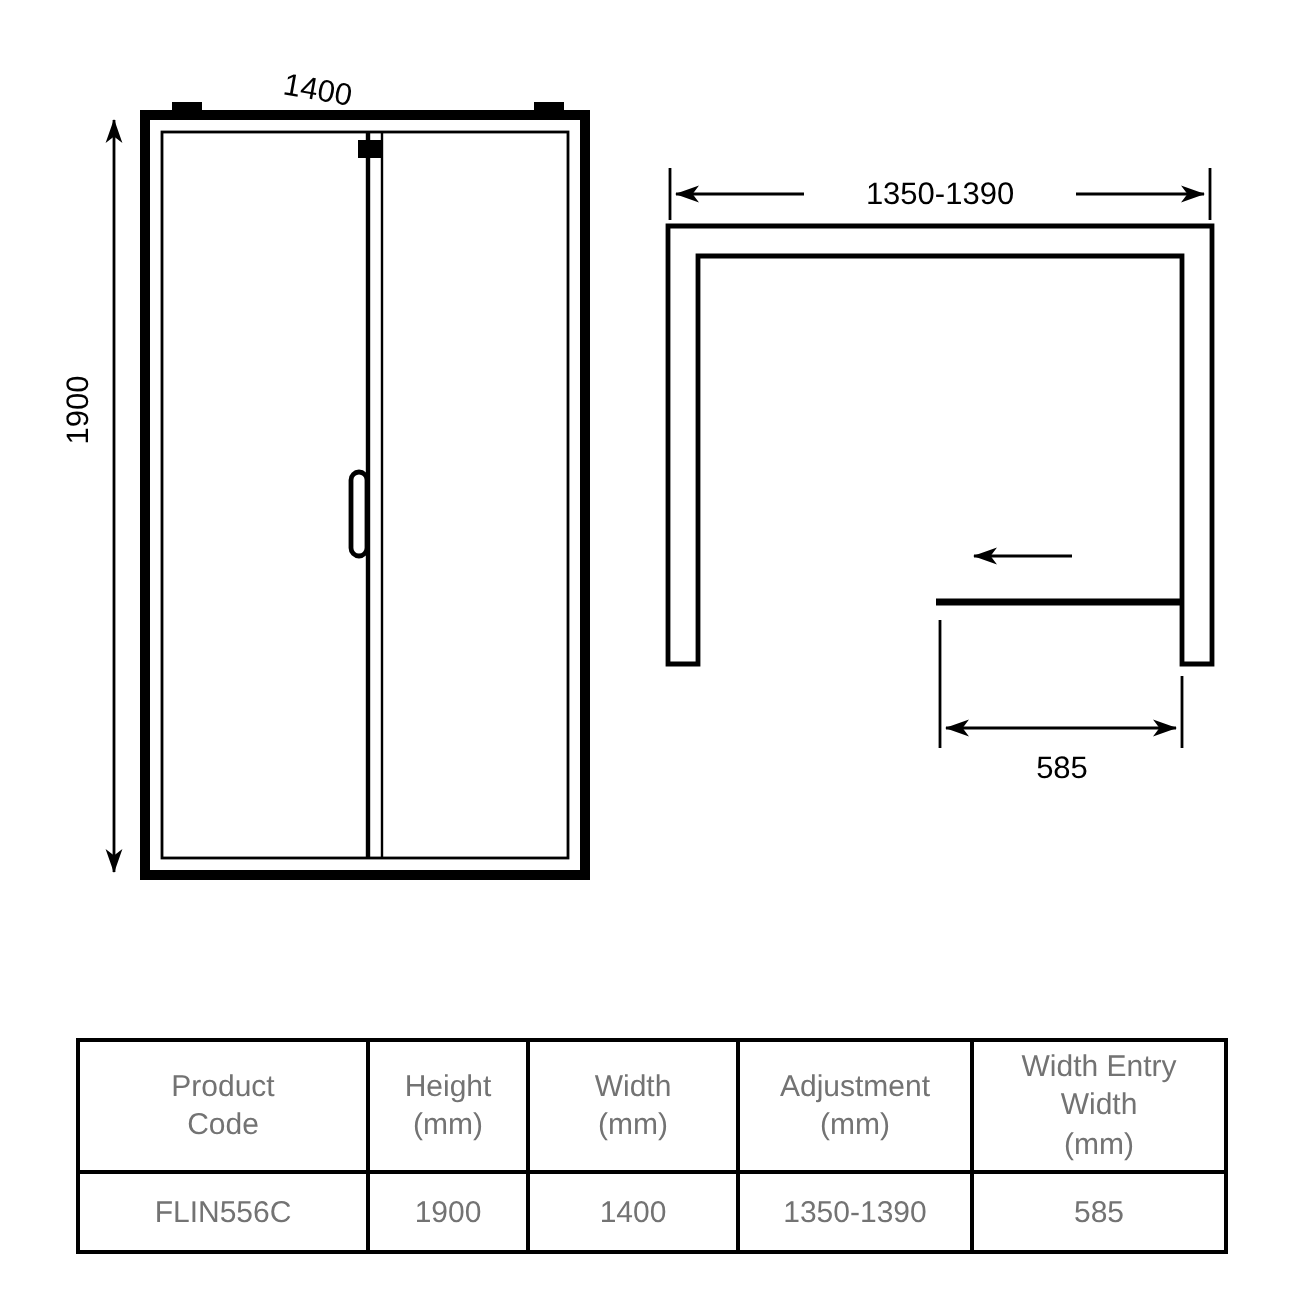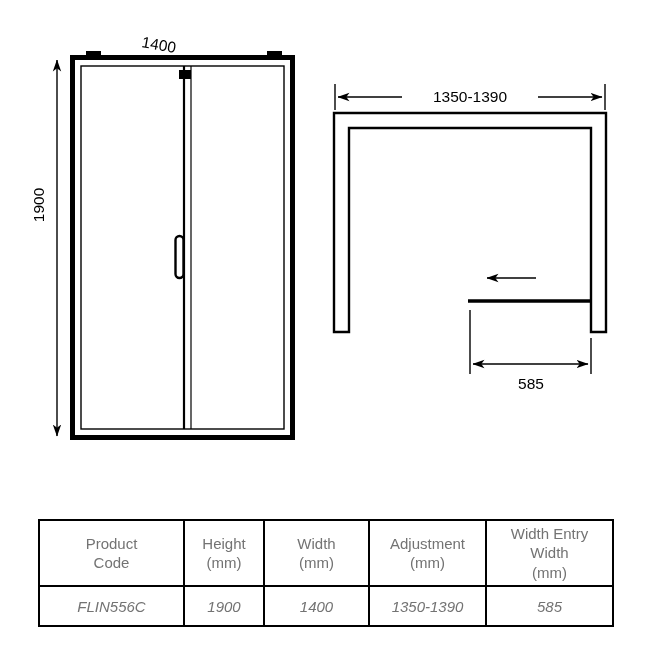--- a/index.html
+++ b/index.html
@@ -2,21 +2,21 @@
 <html><head>
 <meta charset="utf-8">
 <style>
   html,body{margin:0;padding:0;background:#fff;}
   .page{position:relative;width:650px;height:650px;background:#fff;font-family:"Liberation Sans",sans-serif;color:#000;overflow:hidden;}
   .diagram-svg{position:absolute;left:0;top:0;}
   svg text{font-family:"Liberation Sans",sans-serif;font-size:15.5px;fill:#000;}
   .spec{position:absolute;left:38px;top:519px;width:574px;border-collapse:collapse;table-layout:fixed;font-size:15px;text-align:center;color:#737373;}
   .spec th,.spec td{border:2px solid #000;padding:0;vertical-align:middle;font-weight:400;background:#fff;}
   .spec th{height:64px;white-space:pre-line;line-height:1.3;}
-  .spec td{height:38px;font-style:italic;}
+  .spec td{height:38px;}
 </style>
 </head>
 <body>
 
 <div class="page">
 
   <svg class="diagram-svg" width="650" height="510" viewBox="0 0 650 510">
     <defs>
       <marker id="arr" viewBox="0 0 12 12" refX="11.5" refY="6" markerWidth="12" markerHeight="12" markerUnits="userSpaceOnUse" orient="auto">
         <path d="M0,1.8 L12,6 L0,10.2 L3.2,6 Z" fill="#000"></path>

